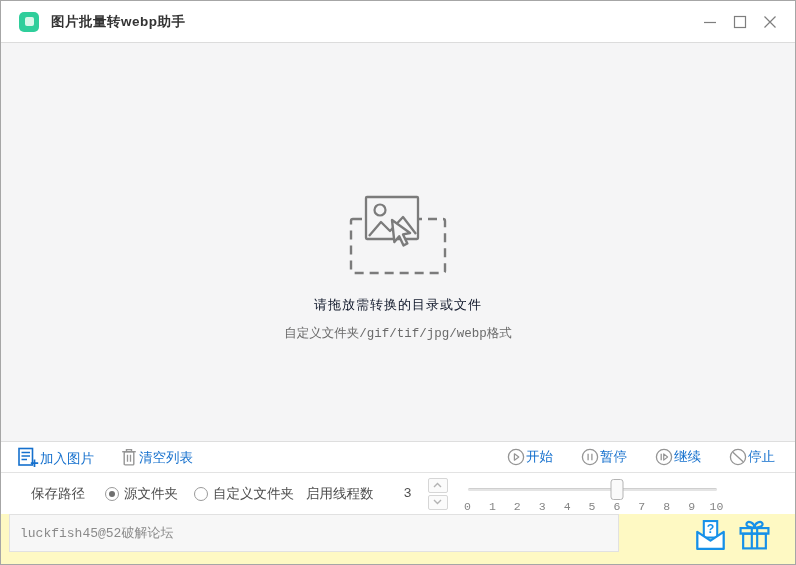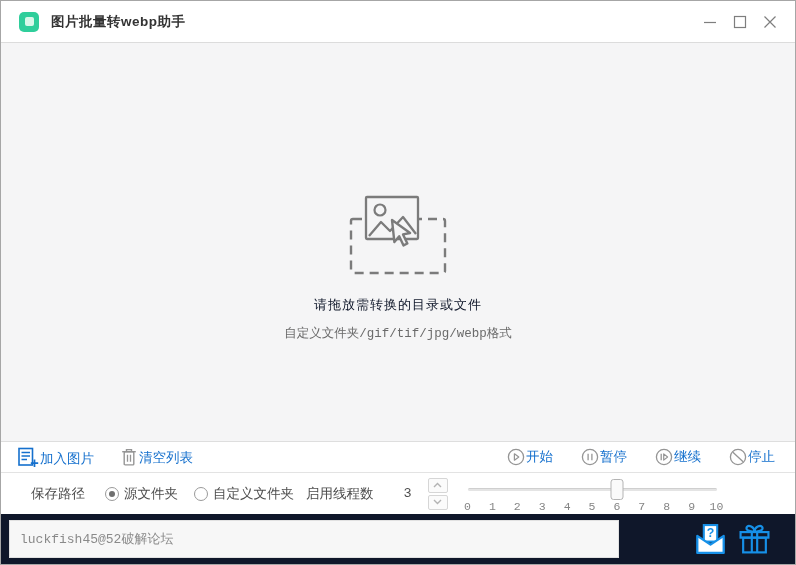--- a/index.html
+++ b/index.html
@@ -74,21 +74,21 @@
   .slider-handle {
     position:absolute; top:6px; width:13px; height:21px; transform:translateX(-50%);
     background:#fafafa; border:1px solid #b4b4b4; border-radius:3px; cursor:pointer;
   }
   .slider-ticks { position:absolute; left:0; right:0; top:27px; height:14px; }
   .slider-ticks .tick {
     position:absolute; transform:translateX(-50%); font-size:11.5px; color:#858585;
     font-family:"Liberation Mono","DejaVu Sans Mono",monospace;
   }
   
-  .footer { height:50px; background:#0f172a; display:flex; align-items:center; padding:0 24px 0 8px; }
+  .footer { height:50px; background:#fef9c3; display:flex; align-items:flex-end; padding:0 24px 12px 8px; }
   .signature-box {
     width:610px; height:38px; background:#f7f7f7; border:1px solid #e1e1e1;
     color:#8a8a8a; font-size:13px; padding:0 10px;
     font-family:"Liberation Mono","DejaVu Sans Mono",monospace;
   }
   .footer-icons { margin-left:auto; display:flex; align-items:center; gap:12px; }
   .icon-btn { background:none; border:none; cursor:pointer; color:var(--icon-blue,#1690e8); display:flex; padding:0; }
 </style>
 </head>
 <body>

